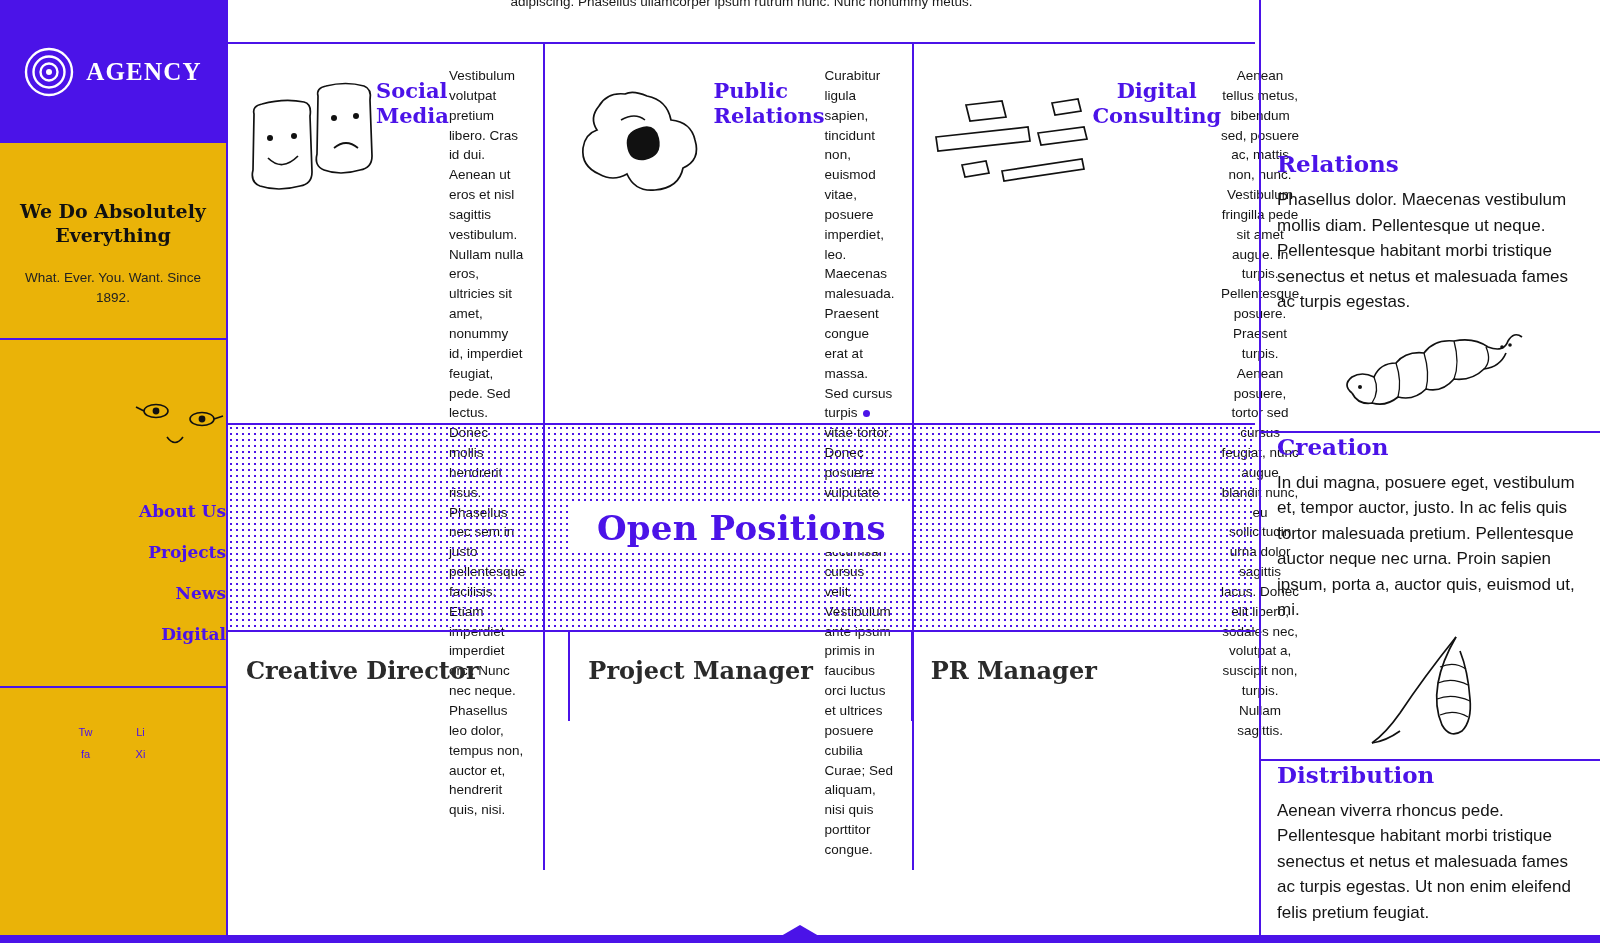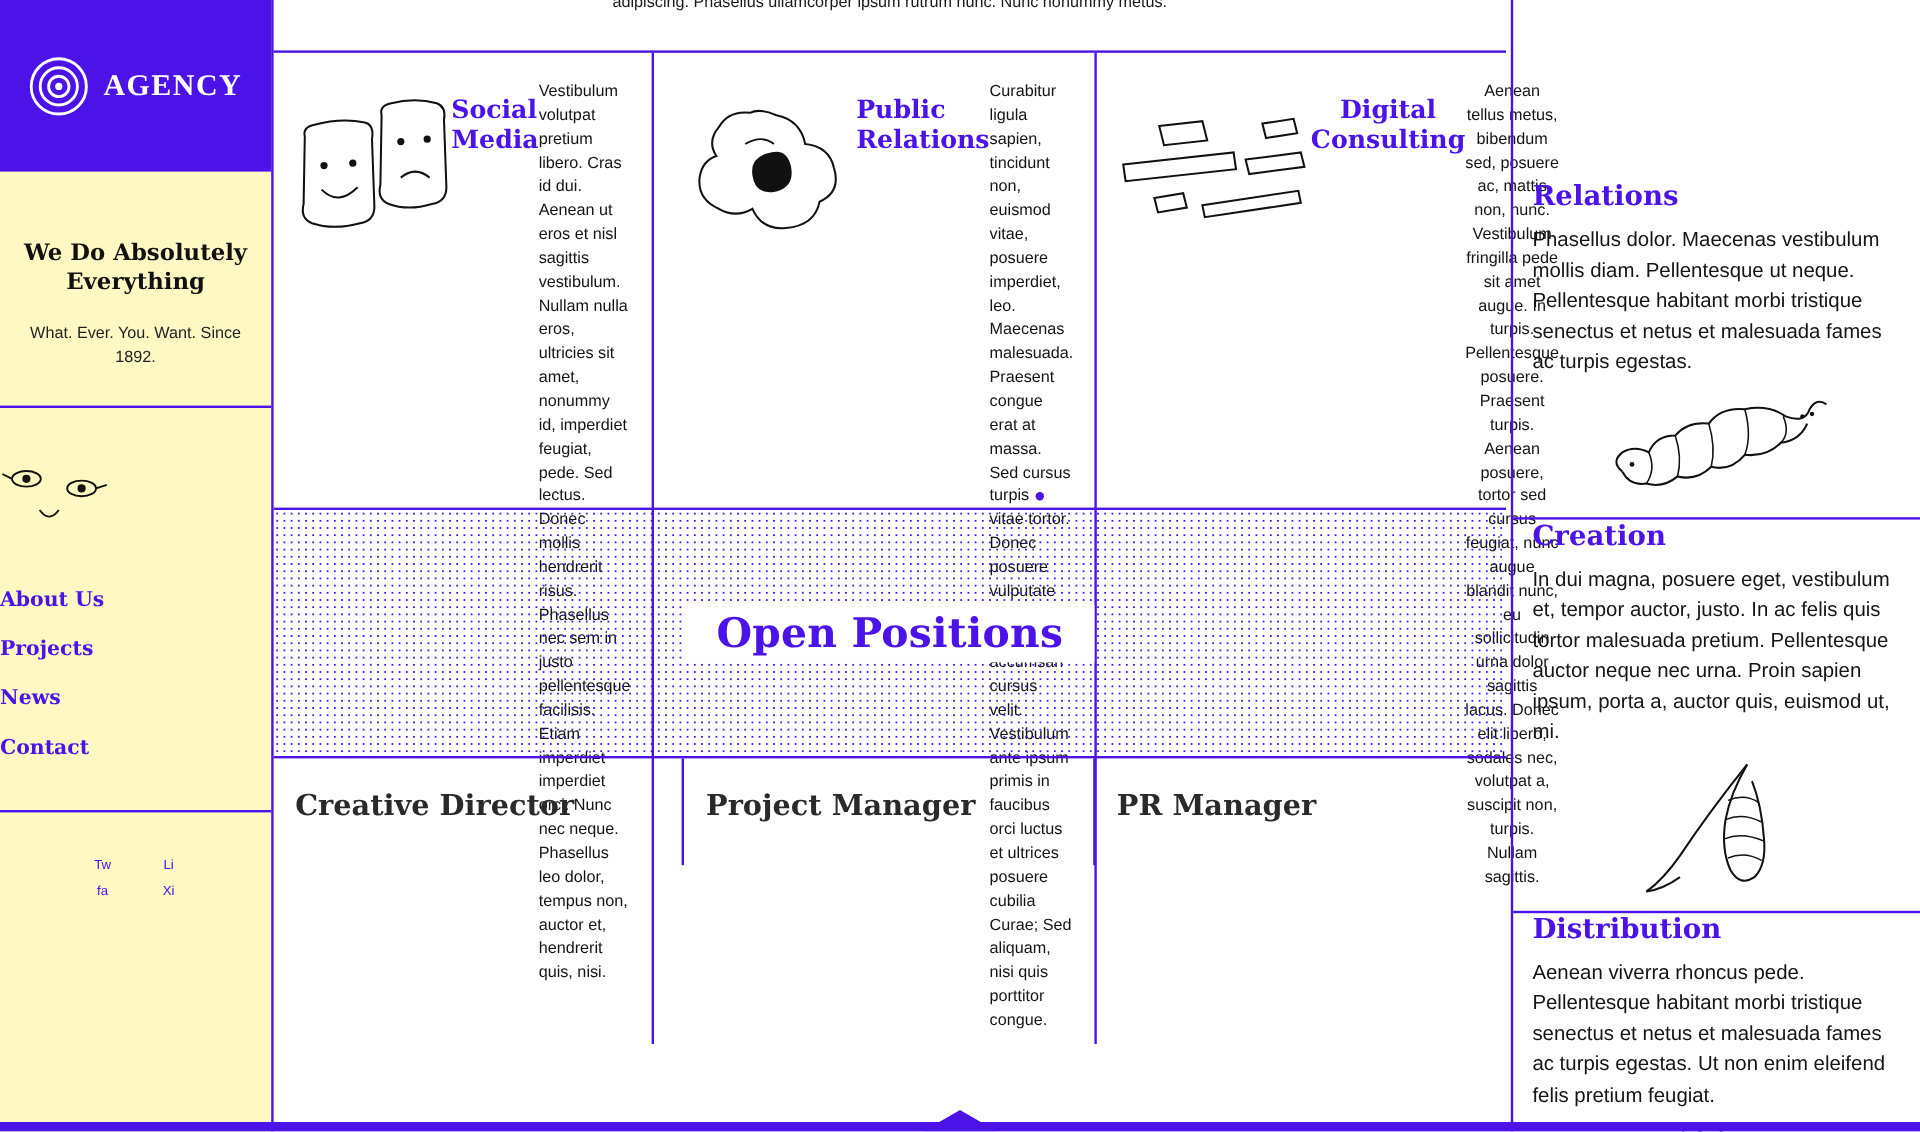--- a/index.html
+++ b/index.html
@@ -19,21 +19,21 @@
     position: relative;
     width: 1600px; height: 943px;
     overflow: hidden;
   }
 
   
   .sidebar {
     position: absolute; left: 0; top: 0;
     width: 228px; height: 943px;
     border-right: 2px solid var(--line);
-    background: #fef9c3;
+    background: #eab308;
   }
   .brand {
     height: 143px;
     background: var(--accent);
     display: flex; align-items: center; justify-content: center;
     gap: 12px;
   }
   .brand-logo { width: 50px; height: 50px; }
   .brand-name {
     color: #fff;
@@ -56,22 +56,22 @@
     margin: 0 0 20px 0;
   }
   .tagline-sub {
     font-size: 13.5px;
     color: #222;
     line-height: 1.5;
     margin: 0;
   }
   .nav-wrap {
     border-bottom: 2px solid var(--line);
-    padding: 43px 0 42px;
-    text-align: left;
+    padding: 55px 0 42px;
+    text-align: right;
   }
   .doodle-face { margin: 0 auto 46px; display:block; }
   .nav-link {
     display: block;
     font-family: "DejaVu Serif", serif;
     font-weight: 700;
     color: var(--accent);
     font-size: 17px;
     text-decoration: none;
     margin: 0 0 21px 0;
@@ -266,21 +266,21 @@
           <path d="M10 16 L2 12" stroke="#111" stroke-width="1.6" fill="none"></path>
           <ellipse cx="68" cy="24" rx="12" ry="6.5" fill="none" stroke="#111" stroke-width="1.6"></ellipse>
           <circle cx="68" cy="24" r="3.4" fill="#111"></circle>
           <path d="M80 24 L89 21" stroke="#111" stroke-width="1.6" fill="none"></path>
           <path d="M33 42 Q41 53 49 42" stroke="#111" stroke-width="1.6" fill="none"></path>
         </svg>
       </span>
       <a class="nav-link" href="#">About Us</a>
       <a class="nav-link" href="#">Projects</a>
       <a class="nav-link" href="#">News</a>
-      <a class="nav-link" href="#">Contact</a>
+      <a class="nav-link" href="#">Digital</a>
     </nav>
 
     <div class="social">
       <a href="#">Tw</a>
       <a href="#">Li</a>
       <a href="#">fa</a>
       <a href="#">Xi</a>
     </div>
   </aside>
 

